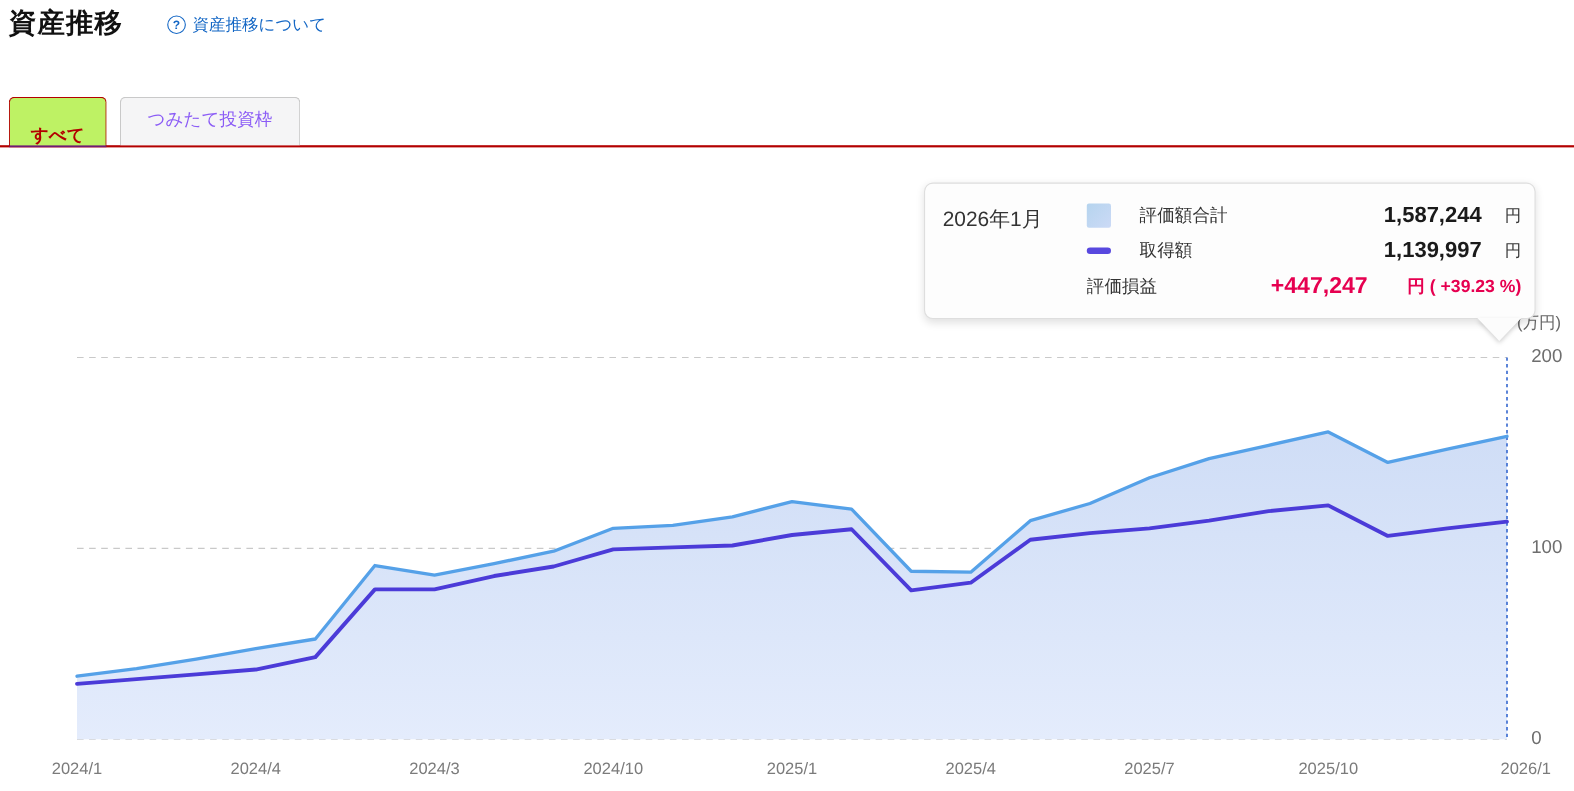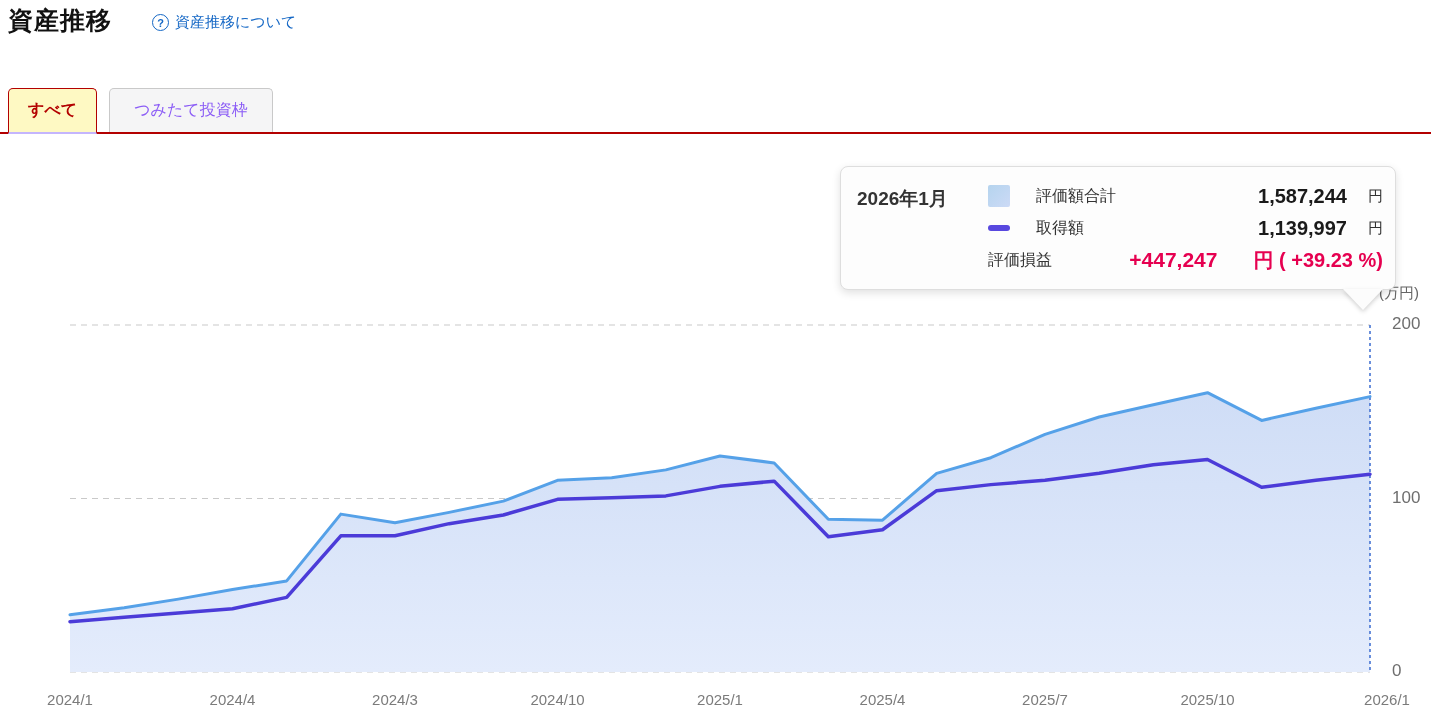--- a/index.html
+++ b/index.html
@@ -11,44 +11,44 @@
   #app{position:relative;width:1431px;height:719px;background:#fff;overflow:hidden;}
 
   
   .page-title{position:absolute;left:8px;top:4px;font-size:25px;font-weight:700;color:#111;letter-spacing:1px;}
   .help-link{position:absolute;left:152px;top:13px;display:flex;align-items:center;gap:6px;color:var(--link-blue);font-size:15px;cursor:pointer;text-decoration:none;}
   .q-icon{display:inline-flex;align-items:center;justify-content:center;width:17px;height:17px;border:1.5px solid var(--link-blue);border-radius:50%;font-size:11px;font-weight:700;color:var(--link-blue);}
 
   
   .tabbar{position:absolute;left:0;top:88px;width:1431px;display:flex;align-items:flex-end;border-bottom:2px solid var(--tab-red);padding-left:8px;}
   .tab{height:44px;line-height:42px;padding:0 24px;font-size:16px;color:#8b5cf6;background:#f5f5f6;border:1px solid #c9c9c9;border-bottom:none;border-radius:5px 5px 0 0;margin-right:12px;cursor:pointer;white-space:nowrap;}
-  .tab.active{position:relative;z-index:2;background:#fef9c3;color:var(--tab-red);font-weight:700;border:1px solid var(--tab-red);border-bottom:2px solid #c4b5fd;margin-bottom:-2px;height:46px;padding:0 19px;}
+  .tab.active{position:relative;z-index:2;background:#bef264;color:var(--tab-red);font-weight:700;border:1px solid var(--tab-red);border-bottom:2px solid #701a75;margin-bottom:-2px;height:46px;padding:14px 19px;}
 
   
   #chart-svg{position:absolute;left:0;top:0;}
   .xlab{position:absolute;top:0;transform:translateX(-50%);font-size:15px;color:#7b7b7b;white-space:nowrap;}
   #x-axis{position:absolute;left:0;top:691px;width:1431px;height:20px;}
   .ylab{position:absolute;left:1392px;font-size:17px;color:#6e6e6e;}
   .y-unit{position:absolute;left:1379px;top:284px;font-size:15px;color:#666;}
 
   
   .tooltip{position:absolute;left:840px;top:166px;width:556px;height:124px;background:#fdfdfd;border:1px solid #dedede;border-radius:8px;box-shadow:0 3px 8px rgba(0,0,0,.12);z-index:5;}
   .tooltip .pointer{position:absolute;left:502px;top:100%;width:0;height:0;border-left:20px solid transparent;border-right:20px solid transparent;border-top:21px solid #fcfcfc;filter:drop-shadow(0 2px 2px rgba(0,0,0,.18));}
-  .tt-date{position:absolute;left:16px;top:19px;font-size:19px;font-weight:700;color:#333;}
+  .tt-date{position:absolute;left:16px;top:19px;font-size:19px;font-weight:400;color:#333;}
   .tt-rows{position:absolute;left:147px;top:13px;right:12px;}
   .tt-row{display:flex;align-items:center;height:32px;gap:16px;}
   .sw{width:22px;height:22px;border-radius:2px;background:linear-gradient(135deg,#b5d4ee,#ccdaf6);flex:0 0 auto;}
   .sw.line{height:6px;border-radius:3px;background:#5848df;}
   .tt-label{font-size:16px;color:#333;margin-left:10px;white-space:nowrap;}
   .tt-row.noswatch .tt-label{margin-left:0;}
   .tt-spacer{flex:1;}
   .tt-value{font-size:20px;font-weight:700;color:#1a1a1a;}
   .tt-unit{font-size:15px;color:#333;margin-left:5px;}
   .tt-row.gain .tt-value{color:var(--gain-red);font-size:21px;}
-  .tt-row.gain .tt-unit{color:var(--gain-red);font-weight:700;font-size:20px;margin-left:20px;}
+  .tt-row.gain .tt-unit{color:var(--gain-red);font-weight:700;font-size:16px;margin-left:20px;}
 </style>
 </head>
 <body>
 
 <div id="app">
 
   <h1 class="page-title">資産推移</h1>
 
   <a class="help-link">
     <span class="q-icon">?</span>

